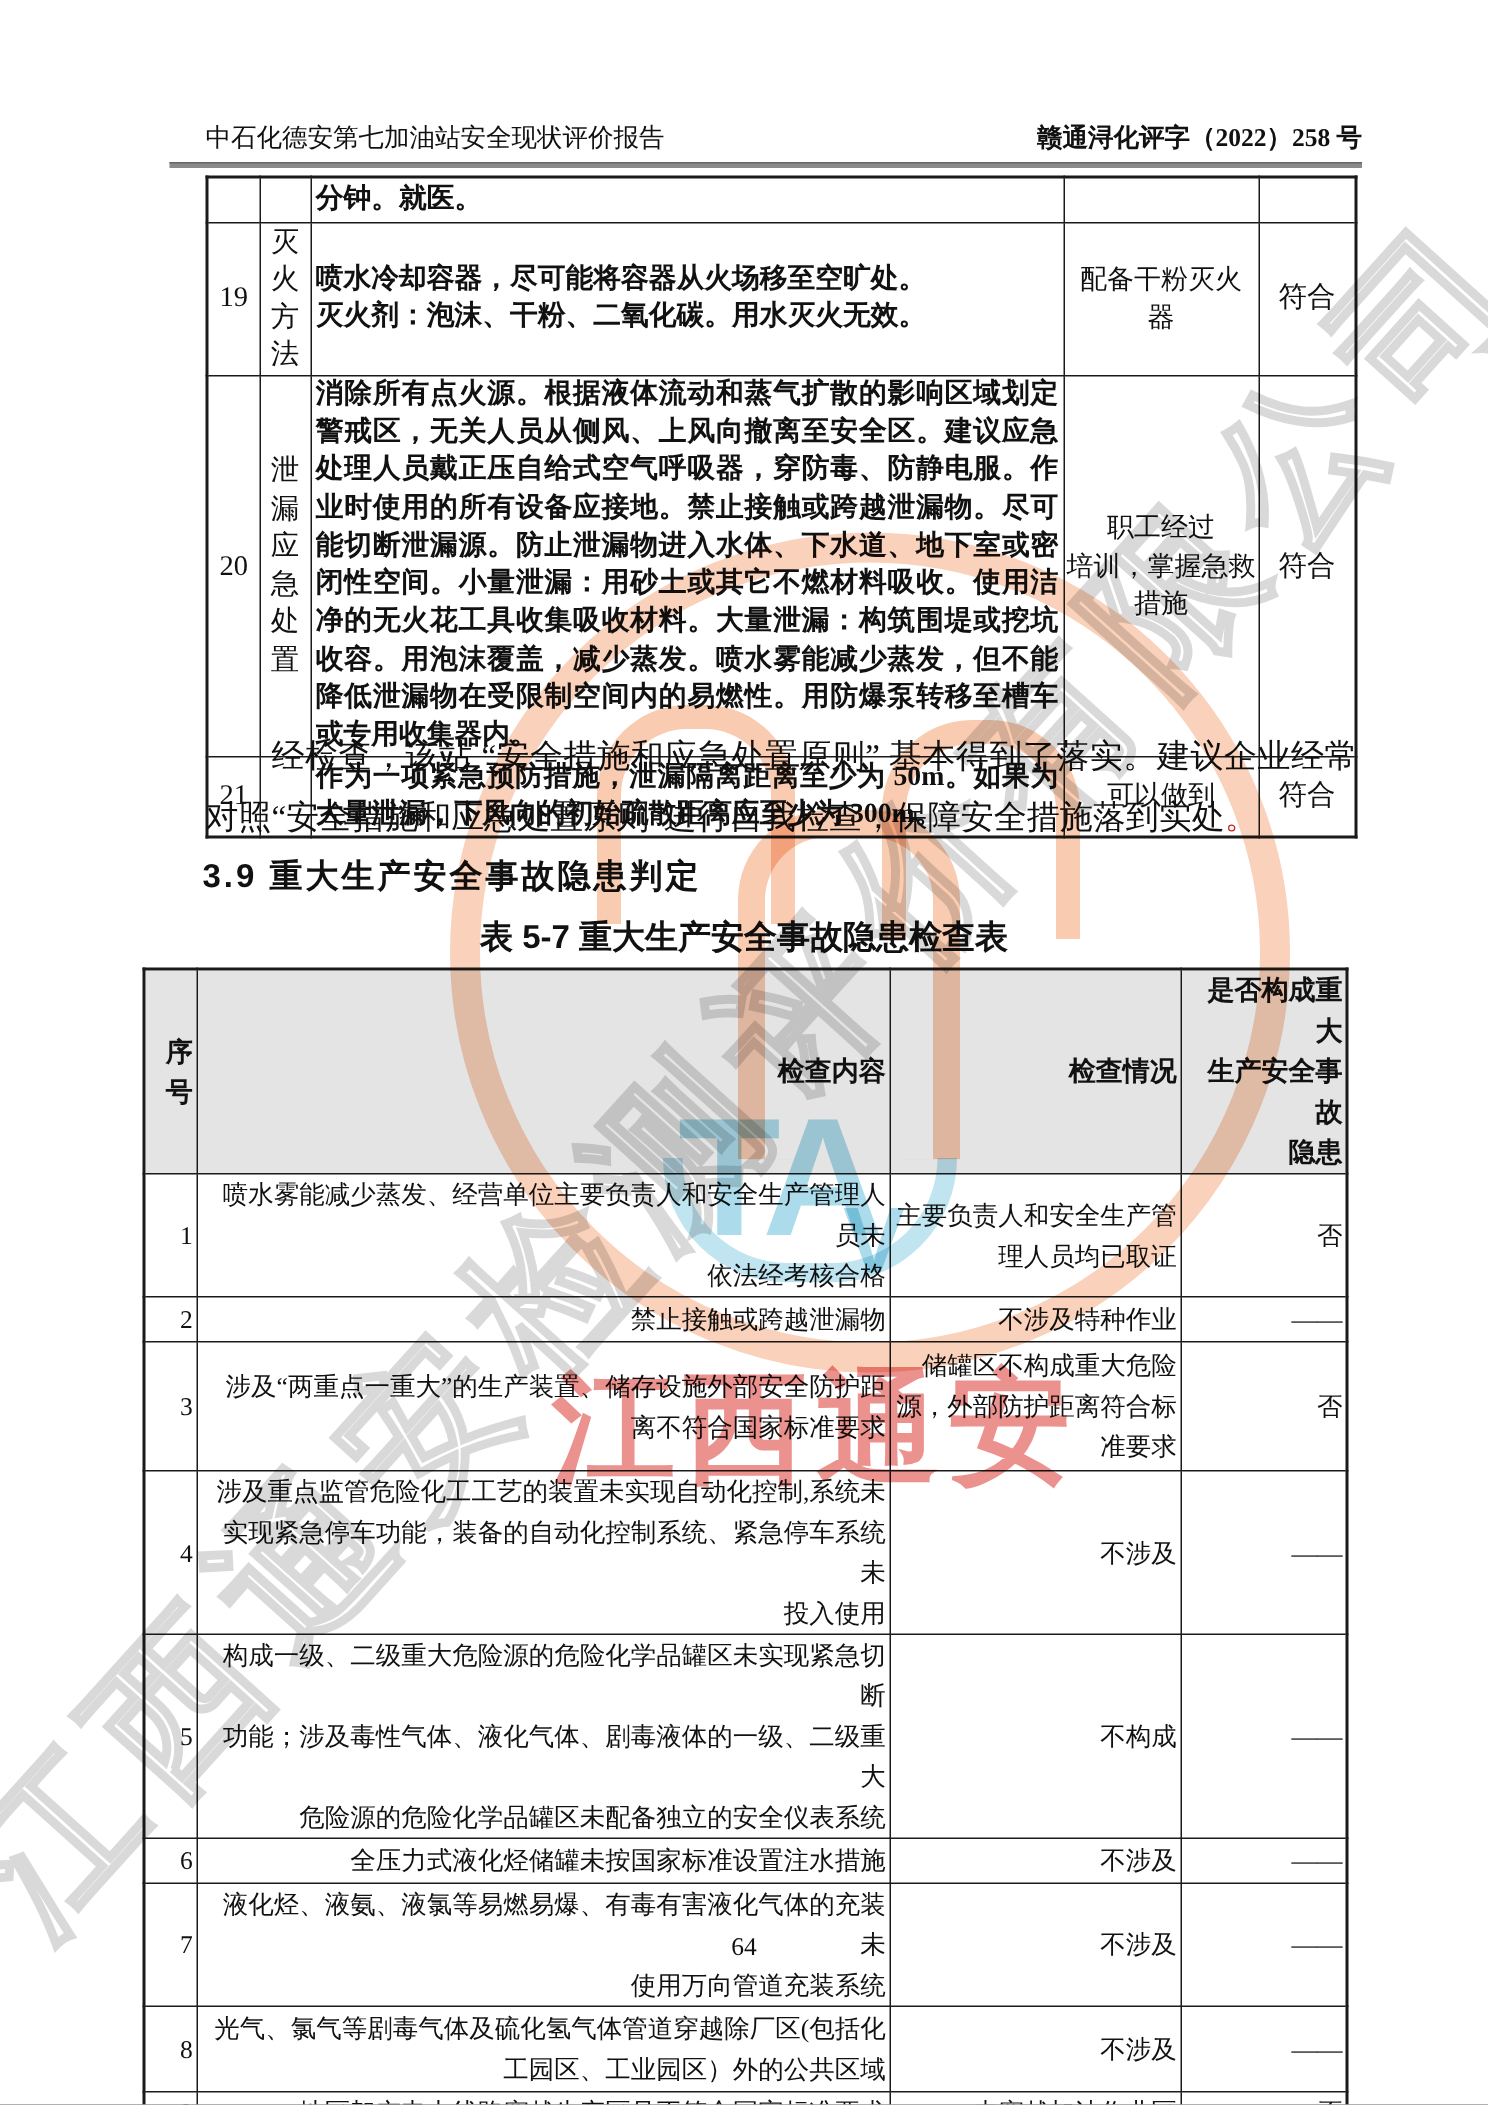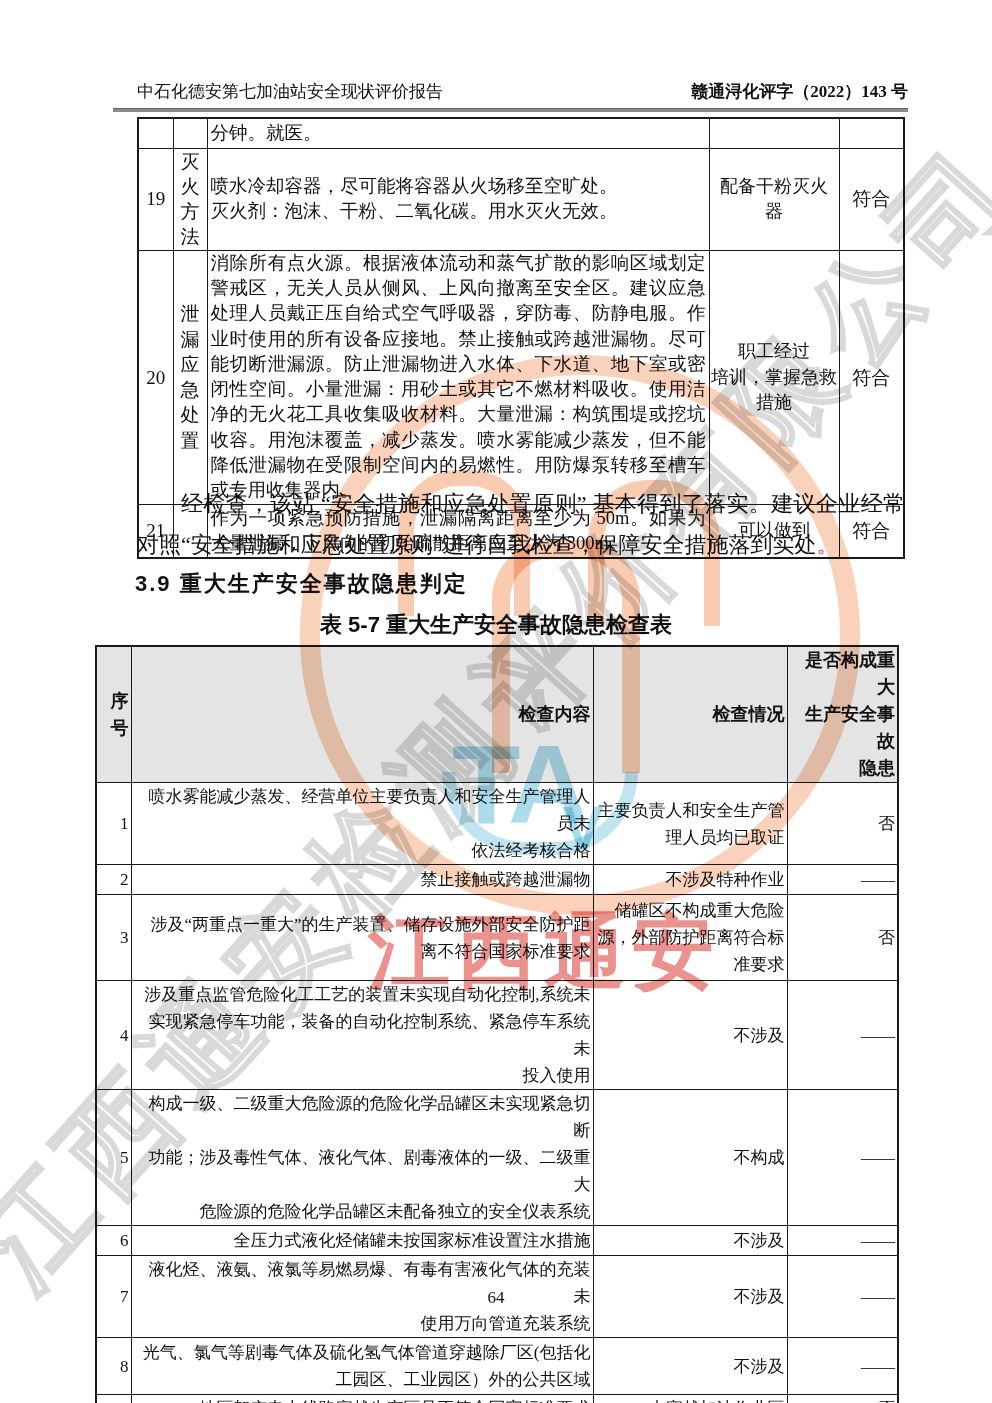--- a/index.html
+++ b/index.html
@@ -14,21 +14,21 @@
   .hdr .hl{position:absolute;left:24px;top:0;}
   .hdr .hr{position:absolute;right:0;top:0;font-weight:bold;}
   .hrule{position:absolute;top:108px;left:113px;width:795px;height:3px;background:#8a8a8a;border-top:1px solid #666;}
   
   table{border-collapse:collapse;table-layout:fixed;}
   td{border:1px solid #1a1a1a;vertical-align:middle;padding:0 2px;white-space:pre-line;overflow:hidden;}
   .t1{position:absolute;top:117px;left:137px;width:766px;border:2px solid #1a1a1a;}
   .t1 td{font-size:18.5px;line-height:25.3px;}
   .t1 .num{text-align:center;font-weight:normal;font-size:19px;}
   .t1 .cat{text-align:center;font-size:19px;padding:0;}
-  .t1 .content{text-align:justify;padding:0 3px;}
+  .t1 .content{text-align:justify;padding:0 3px;font-weight:bold;}
   .t1 .situ{text-align:center;font-size:18px;padding:0;}
   .t1 .res{text-align:center;font-size:19px;}
   .h30{height:30px}.h52{height:52px}.h228{height:228px}.h54{height:54px}
   .t2{position:absolute;top:645px;left:95px;width:802px;border:2px solid #1a1a1a;}
   .t2 td{font-size:17px;line-height:27px;text-align:right;}
   .t2 .head td{background:#e4e4e4;font-family:"Liberation Sans","DejaVu Sans",sans-serif;font-size:18px;font-weight:bold;}
   .t2 .num{font-size:17px;}
   .th86{height:86px}.rh58{height:58px}.rh30{height:30px}.rh86{height:86px}
   .rh57{height:57px}.rh28{height:28px}
   
@@ -72,21 +72,21 @@
   <div class="wm arch archA"></div>
   <div class="wm arch archB"></div>
   <div class="wm arch archC"></div>
   <div class="wm bluewm">TA</div>
   <div class="wm bluearc"></div>
   <div class="wm bluev">V</div>
   <div class="wm redwm">江西通安</div>
 
   <div class="hdr">
     <span class="hl">中石化德安第七加油站安全现状评价报告</span>
-    <span class="hr">赣通浔化评字（2022）143 号</span>
+    <span class="hr">赣通浔化评字（2022）258 号</span>
   </div>
   <div class="hrule"></div>
 
   <table class="t1">
     <colgroup>
         <col style="width:35px">
         <col style="width:34px">
         <col style="width:502px">
         <col style="width:130px">
         <col style="width:65px">

